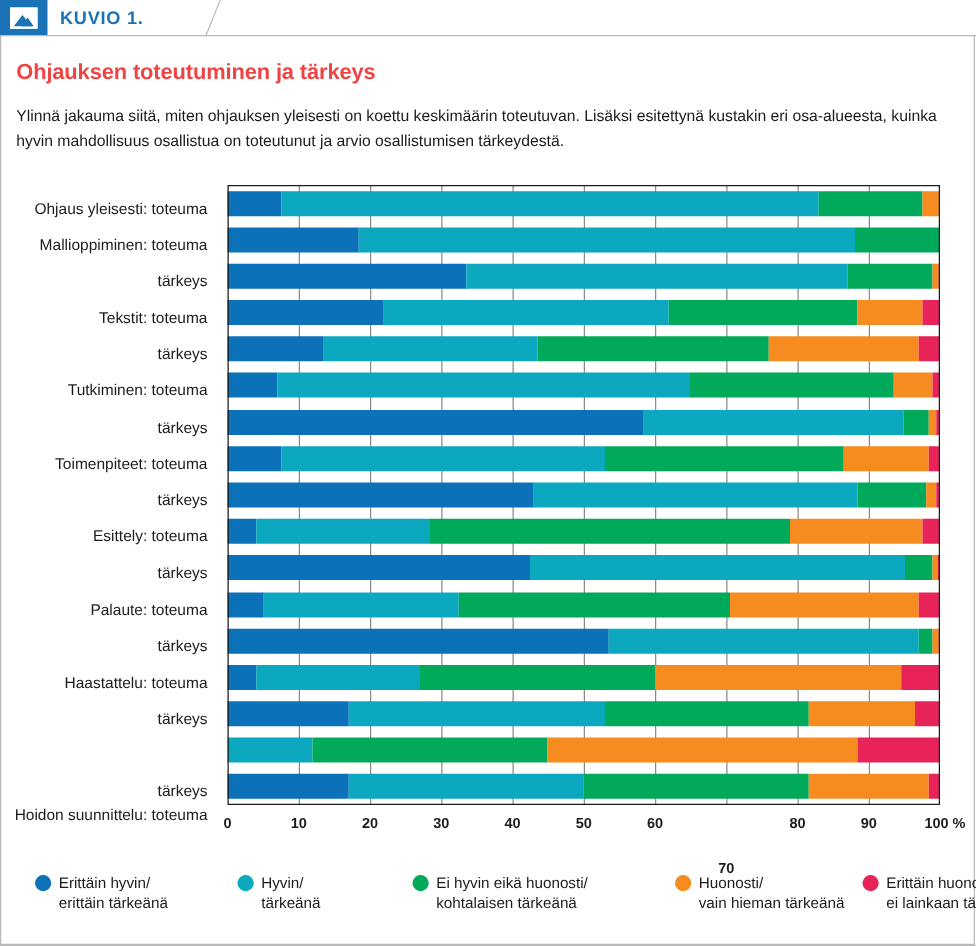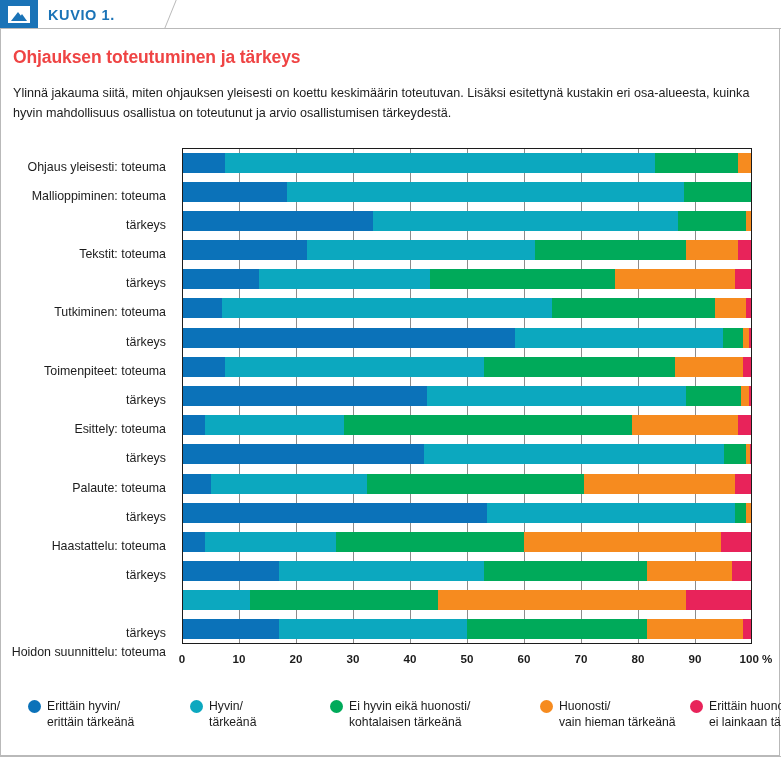--- a/index.html
+++ b/index.html
@@ -378,21 +378,21 @@
   </div>
 
   <div class="xticks" id="xticks">
       <div class="xtick" style="left: 182px;">0</div>
       <div class="xtick" style="left: 239px;">10</div>
       <div class="xtick" style="left: 296px;">20</div>
       <div class="xtick" style="left: 353px;">30</div>
       <div class="xtick" style="left: 410px;">40</div>
       <div class="xtick" style="left: 467px;">50</div>
       <div class="xtick" style="left: 524px;">60</div>
-      <div class="xtick" style="left: 581px;">70</div>
+      <div class="xtick" style="left: 581px; margin-top: 36px;">70</div>
       <div class="xtick" style="left: 638px;">80</div>
       <div class="xtick" style="left: 695px; text-align: right;">90</div>
       <div class="xtick" style="left: 752px; transform: translateX(-38%);">100 %</div>
     </div>
 
   <div class="legend" id="legend">
       <div class="legend-item" style="left: 28px; top: 6px;">
         <span class="legend-dot" style="background: rgb(11, 114, 185);"></span>
         <span class="legend-text">
           <div>Erittäin hyvin/</div>

